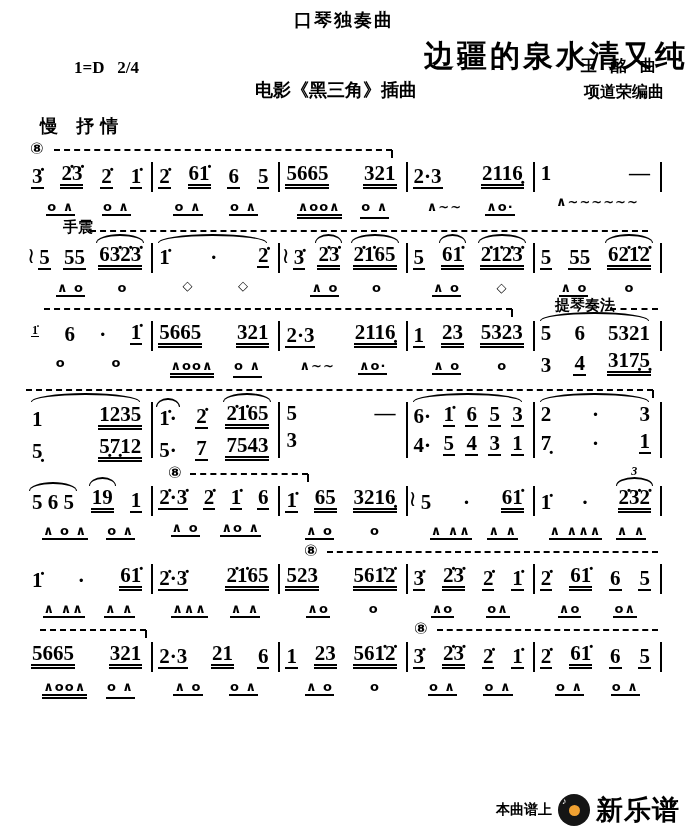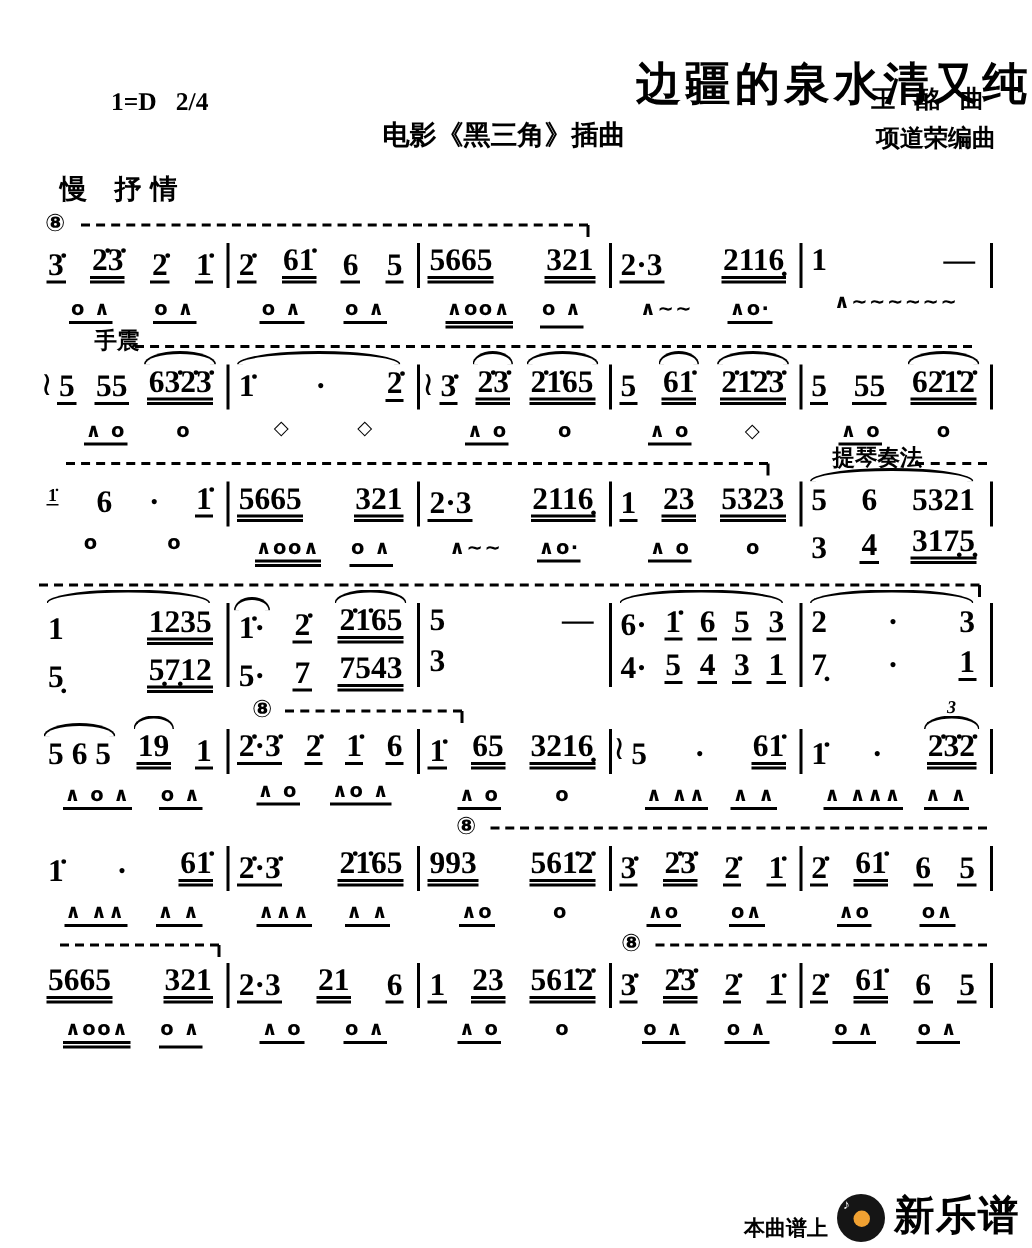--- a/index.html
+++ b/index.html
@@ -49,32 +49,33 @@
   .two .bar{height:56px;}
   
   .s1 .oct{left:4px}          .s1 .dA{left:28px;width:338px}
   .s2 .lbl{left:6px}          .s2 .dA{left:64px;width:558px}
   .s3 .dA{left:18px;width:468px}  .s3 .lbl{left:498px}  .s3 .dB{left:584px;width:48px}
   .s4 .dA{left:0;width:627px}
   .s5 .oct{left:142px}        .s5 .dA{left:164px;width:118px}
   .s6 .oct{left:278px}        .s6 .dA{left:301px;width:331px}
   .s7 .dA{left:14px;width:106px}  .s7 .oct{left:388px}  .s7 .dB{left:411px;width:221px}
   
-  .footer{position:absolute;right:8px;bottom:4px;display:flex;align-items:flex-end;gap:6px;margin-top:48px;}
+  .footer{position:absolute;right:8px;bottom:4px;display:flex;align-items:center;gap:6px;margin-top:48px;}
   .foot-txt{font:bold 14px "DejaVu Sans",sans-serif;}
   .rec{width:32px;height:32px;border-radius:50%;background:#151515;position:relative;flex:0 0 auto;}
   .rec::before{content:'';position:absolute;left:50%;top:50%;width:11px;height:11px;margin:-5.5px 0 0 -5.5px;
        border-radius:50%;background:#f0a132;}
   .rec::after{content:'♪';position:absolute;left:4px;top:2px;color:#fff;font-size:9px;}
   .brand{font:bold 27px "DejaVu Sans",sans-serif;letter-spacing:1px;}
 </style>
 </head>
 <body>
 
 <div class="header">
+  <div class="genre">口琴独奏曲</div>
   <div class="title">边疆的泉水清又纯</div>
   <div class="subtitle">电影《黑三角》插曲</div>
   <div class="keysig">
     <span>1=D</span>&nbsp;&nbsp;
     <span>2/4</span>
   </div>
   <div class="composer">王 酩 曲</div>
   <div class="arranger">项道荣编曲</div>
   <div class="tempo">慢  抒情</div>
 </div>
@@ -506,21 +507,21 @@
             <div class="brow">
               <span class="seg u1">∧∧∧</span>
               <span class="seg u1">∧ ∧</span>
             </div>
           </div>
         </div>
         <div class="bar"></div>
         <div class="m">
           <div class="col">
             <div class="nrow">
-              <span class="seg u2">993</span>
+              <span class="seg u2">523</span>
               <span class="seg u2">561̇2̇</span>
             </div>
             <div class="brow">
               <span class="seg u1">∧o</span>
               <span class="seg">o</span>
             </div>
           </div>
         </div>
         <div class="bar"></div>
         <div class="m">

